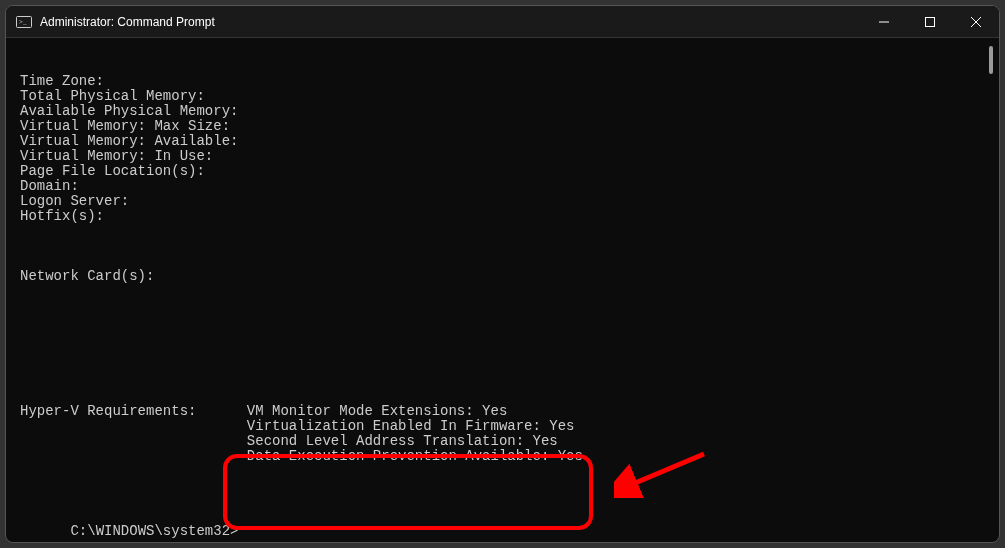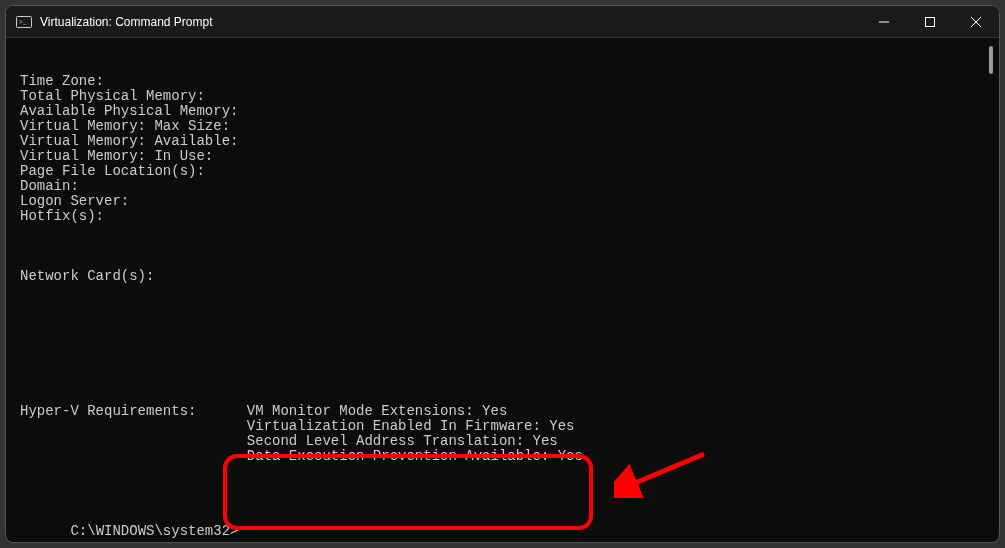--- a/index.html
+++ b/index.html
@@ -94,21 +94,21 @@
 
 <div class="window">
 
   <div class="titlebar">
     <span class="icon">
       <svg width="16" height="12" viewBox="0 0 16 12">
         <rect x="0.5" y="0.5" width="15" height="11" rx="1" fill="none" stroke="#ccc" stroke-width="1"></rect>
         <text x="3" y="8" font-size="7" fill="#ccc" font-family="Consolas">&gt;_</text>
       </svg>
     </span>
-    <span class="title">Virtualization: Command Prompt</span>
+    <span class="title">Administrator: Command Prompt</span>
     <span class="spacer"></span>
     <div class="winbtn">
       <svg width="10" height="10" viewBox="0 0 10 10">
           <line x1="0" y1="5" x2="10" y2="5" stroke="#fff" stroke-width="1"></line>
         </svg>
     </div>
     <div class="winbtn">
       <svg width="10" height="10" viewBox="0 0 10 10">
           <rect x="0.5" y="0.5" width="9" height="9" fill="none" stroke="#fff" stroke-width="1"></rect>
         </svg>

